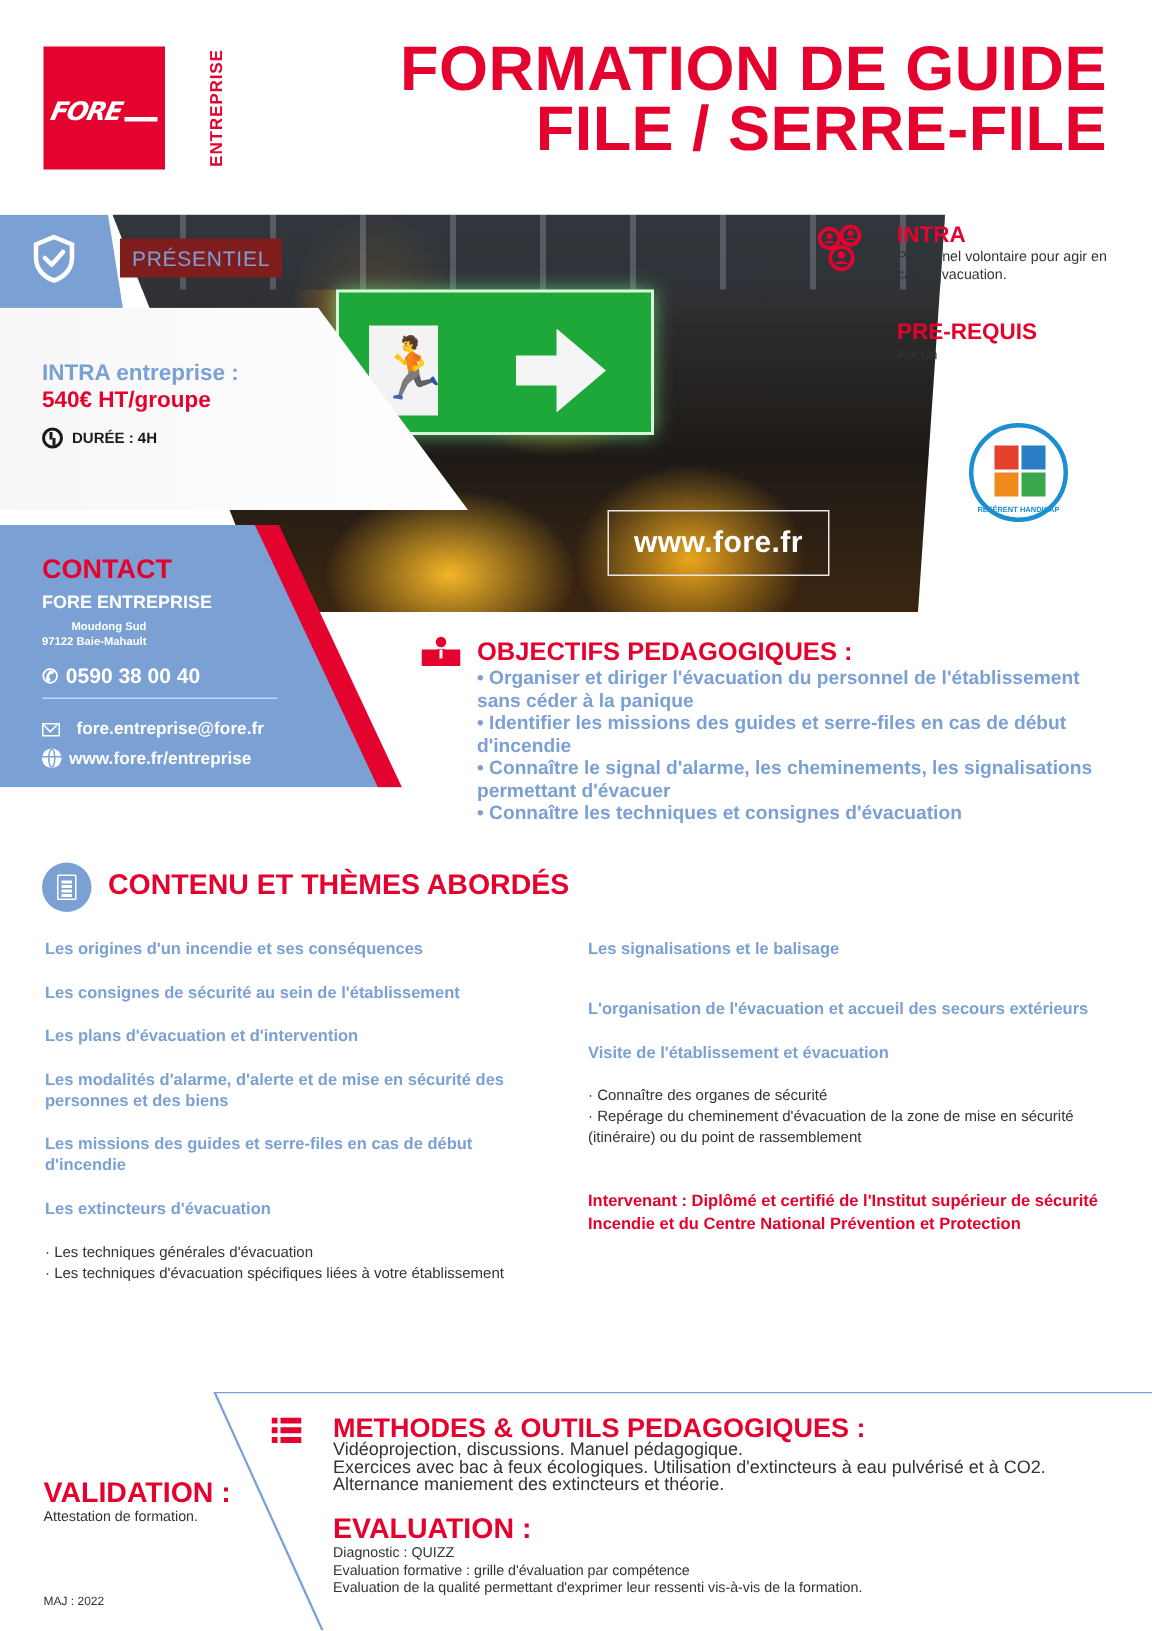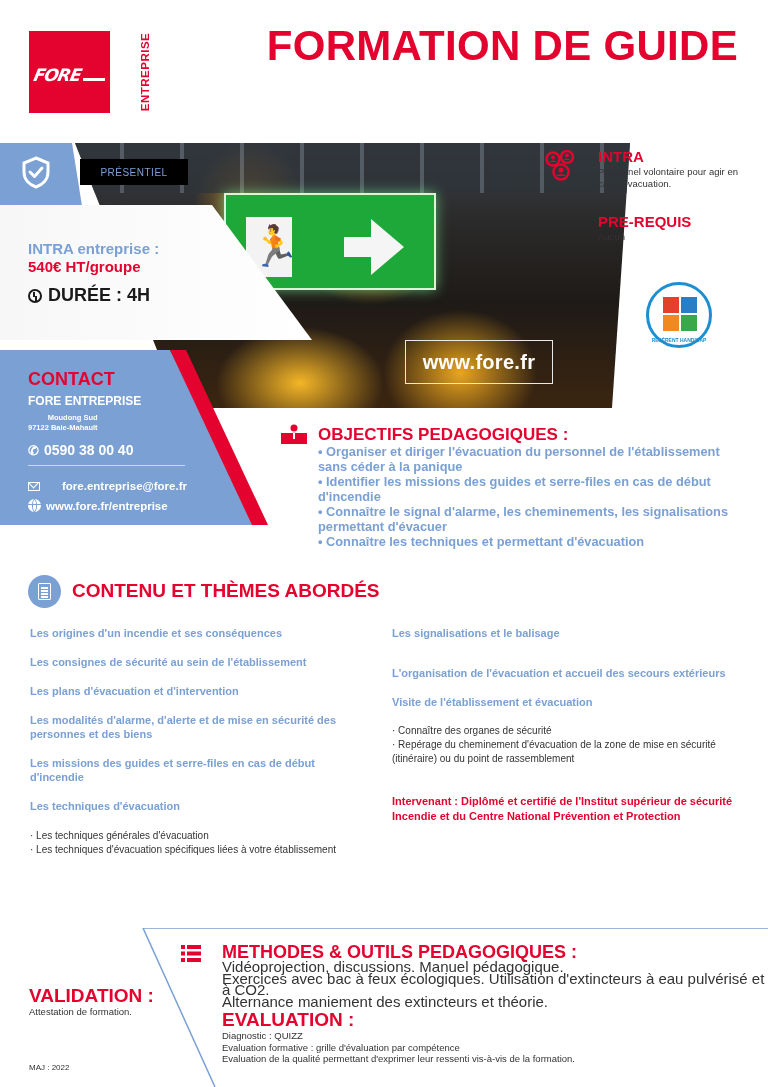--- a/index.html
+++ b/index.html
@@ -26,41 +26,41 @@
     .exit-sign { position: absolute; left: 224px; top: 50px; width: 212px; height: 97px; background: #1fa83a; border: 2px solid #d8f5d8; box-shadow: 0 0 12px rgba(120,255,150,0.6); }
     .exit-man { position: absolute; left: 20px; top: 22px; width: 46px; height: 60px; background: #f3f3f3; }
     .exit-man-glyph { position: absolute; left: 4px; top: 6px; font-size: 40px; line-height: 46px; color: #1fa83a; font-weight: bold; }
     .exit-arrow-shape { position: absolute; left: 118px; top: 24px; width: 60px; height: 56px; background: #f5f5f5;
       clip-path: polygon(0 32%, 45% 32%, 45% 0, 100% 50%, 45% 100%, 45% 68%, 0 68%); }
     .url-box { position: absolute; left: 405px; top: 340px; width: 148px; height: 44px; border: 1.5px solid #e8e8e8; color: #fff; font-family: "Liberation Sans", sans-serif; font-weight: bold; font-size: 20px; display: flex; align-items: center; justify-content: center; letter-spacing: 0.3px; }
 
     
     .blue-top { position: absolute; left: 0; top: 143px; width: 82px; height: 63px; background: #7aa0d4; clip-path: polygon(0 0, 72px 0, 82px 63px, 0 63px); }
     .shield-icon { position: absolute; left: 22px; top: 156px; width: 28px; height: 33px; }
-    .presentiel { position: absolute; left: 80px; top: 159px; width: 108px; height: 26px; background: #000000; color: #7aa0d4; font-family: "Liberation Sans", sans-serif; font-size: 10px; display: flex; align-items: center; justify-content: center; letter-spacing: 0.5px; }
+    .presentiel { position: absolute; left: 80px; top: 159px; width: 108px; height: 26px; background: #7f1d1d; color: #7aa0d4; font-family: "Liberation Sans", sans-serif; font-size: 14px; display: flex; align-items: center; justify-content: center; letter-spacing: 0.5px; }
 
     .white-panel { position: absolute; left: 0; top: 205px; width: 312px; height: 135px; background: linear-gradient(90deg, #f7f7f7, #ffffff);
       clip-path: polygon(0 0, 212px 0, 312px 135px, 0 135px); }
     .price-label { position: absolute; left: 28px; top: 240px; font-family: "Liberation Sans", sans-serif; font-weight: bold; font-size: 15px; color: #7aa0d4; }
     .price-value { position: absolute; left: 28px; top: 258px; font-family: "Liberation Sans", sans-serif; font-weight: bold; font-size: 15px; color: #e4032e; }
-    .duration { position: absolute; left: 28px; top: 285px; display: flex; align-items: center; gap: 6px; font-family: "Liberation Sans", sans-serif; font-weight: bold; font-size: 18px; color: #1a1a1a; }
+    .duration { position: absolute; left: 28px; top: 285px; display: flex; align-items: center; gap: 6px; font-family: "Liberation Sans", sans-serif; font-weight: bold; font-size: 10px; color: #1a1a1a; }
     .clock-icon { width: 14px; height: 14px; border: 2.5px solid #1a1a1a; border-radius: 50%; position: relative; }
     .clock-icon::after { content: ""; position: absolute; left: 3px; top: 1px; width: 2px; height: 5px; background: #1a1a1a; box-shadow: 2px 4px 0 -0px #1a1a1a; }
 
     
     .contact-panel { position: absolute; left: 0; top: 350px; width: 262px; height: 175px; background: #7aa0d4;
       clip-path: polygon(0 0, 170px 0, 262px 175px, 0 175px); }
     .red-stripe { position: absolute; left: 0; top: 350px; width: 768px; height: 175px;
       clip-path: polygon(170px 0, 186px 0, 268px 175px, 252px 175px); background: #e4032e; }
     .contact-title { position: absolute; left: 28px; top: 369px; font-family: "Liberation Sans", sans-serif; font-weight: bold; font-size: 18px; color: #e4032e; }
     .contact-company { position: absolute; left: 28px; top: 394px; font-family: "Liberation Sans", sans-serif; font-weight: bold; font-size: 12px; color: #fff; }
     .contact-addr { position: absolute; left: 28px; top: 413px; font-family: "Liberation Sans", sans-serif; font-size: 7.5px; color: #fff; line-height: 10px; font-weight: bold; text-align: right; }
     .contact-phone { position: absolute; left: 28px; top: 442px; font-family: "Liberation Sans", sans-serif; font-size: 14px; color: #fff; font-weight: bold; display: flex; align-items: center; gap: 5px; }
     .contact-divider { position: absolute; left: 28px; top: 465px; width: 157px; height: 1px; background: #c7d7ee; }
-    .contact-email { position: absolute; left: 28px; top: 480px; font-family: "Liberation Sans", sans-serif; font-size: 11.5px; color: #fff; font-weight: bold; display: flex; align-items: center; gap: 22px; }
+    .contact-email { position: absolute; left: 28px; top: 480px; font-family: "Liberation Sans", sans-serif; font-size: 11.5px; color: #fff; font-weight: bold; display: flex; align-items: center; gap: 11px; }
     .contact-web { position: absolute; left: 28px; top: 499px; font-family: "Liberation Sans", sans-serif; font-size: 11.5px; color: #fff; font-weight: bold; display: flex; align-items: center; gap: 5px; }
     .mail-icon { width: 12px; height: 9px; border: 1.5px solid #fff; position: relative; }
     .mail-icon::after { content: ""; position: absolute; left: 1px; top: -3px; width: 6px; height: 6px; border-right: 1.5px solid #fff; border-bottom: 1.5px solid #fff; transform: rotate(45deg); }
     .globe-icon { width: 13px; height: 13px; border-radius: 50%; background: #fff; position: relative; }
     .globe-icon::before { content: ""; position: absolute; left: 4px; top: 0; width: 3px; height: 11px; border: 1px solid #7aa0d4; border-radius: 50%; }
     .globe-icon::after { content: ""; position: absolute; left: 0; top: 5px; width: 13px; height: 1px; background: #7aa0d4; }
     .phone-glyph { font-size: 13px; }
 
     
     .public-icon { position: absolute; left: 545px; top: 150px; width: 32px; height: 32px; }
@@ -91,35 +91,36 @@
     .sub { font-size: 10px; color: #333; line-height: 14px; }
     .intervenant { font-weight: bold; font-size: 11px; color: #e4032e; line-height: 15px; }
 
     
     .bottom-frame { position: absolute; left: 0; top: 928px; width: 768px; height: 159px; }
     .validation-title { position: absolute; left: 29px; top: 985px; font-family: "Liberation Sans", sans-serif; font-weight: bold; font-size: 19px; color: #e4032e; }
     .validation-text { position: absolute; left: 29px; top: 1006px; font-family: "Liberation Sans", sans-serif; font-size: 9.5px; color: #333; }
     .maj { position: absolute; left: 29px; top: 1063px; font-family: "Liberation Sans", sans-serif; font-size: 8px; color: #333; }
     .methods-icon { position: absolute; left: 181px; top: 945px; width: 20px; height: 17px; }
     .methods-title { position: absolute; left: 222px; top: 942px; font-family: "Liberation Sans", sans-serif; font-weight: bold; font-size: 18px; color: #e4032e; }
-    .methods-text { position: absolute; left: 222px; top: 961px; font-family: "Liberation Sans", sans-serif; font-size: 15px; color: #333; line-height: 11.5px; }
+    .methods-text { position: absolute; left: 222px; top: 961px; font-family: "Liberation Sans", sans-serif; font-size: 12px; color: #333; line-height: 11.5px; }
     .eval-title { position: absolute; left: 222px; top: 1009px; font-family: "Liberation Sans", sans-serif; font-weight: bold; font-size: 19px; color: #e4032e; }
     .eval-text { position: absolute; left: 222px; top: 1030px; font-family: "Liberation Sans", sans-serif; font-size: 9.5px; color: #333; line-height: 11.5px; }
   </style>
 </head>
 <body>
 
 <div class="logo-box">
   <span class="logo-text">FORE</span>
   <span class="logo-underline"></span>
 </div>
 <div class="logo-vertical">ENTREPRISE</div>
 
 <div class="title">
   <div>FORMATION DE GUIDE</div>
+  <div>FILE / SERRE-FILE</div>
 </div>
 
 <div class="photo-wrap">
   <div class="ceiling-grid"></div>
   <div class="exit-sign">
     <div class="exit-man">
       <span class="exit-man-glyph">🏃</span>
     </div>
     <div class="exit-arrow-shape"></div>
   </div>
@@ -193,35 +194,35 @@
   <rect x="0" y="9" width="26" height="11" fill="#e4032e"></rect>
   <circle cx="13" cy="4" r="3.5" fill="#e4032e"></circle>
   <path d="M7 12 Q13 5 19 12 Z" fill="#e4032e"></path>
   <rect x="12" y="9" width="2" height="6" fill="#fff"></rect>
 </svg>
 <div class="obj-title">OBJECTIFS PEDAGOGIQUES :</div>
 <ul class="obj-list">
   <li>• Organiser et diriger l'évacuation du personnel de l'établissement sans céder à la panique</li>
   <li>• Identifier les missions des guides et serre-files en cas de début d'incendie</li>
   <li>• Connaître le signal d'alarme, les cheminements, les signalisations permettant d'évacuer</li>
-  <li>• Connaître les techniques et permettant d'évacuation</li>
+  <li>• Connaître les techniques et consignes d'évacuation</li>
 </ul>
 
 <div class="contenu-icon">
   <div class="contenu-icon-inner"></div>
 </div>
 <div class="contenu-title">CONTENU ET THÈMES ABORDÉS</div>
 
 <div class="col col-left">
   <div class="topic" style="margin-bottom:15px">Les origines d'un incendie et ses conséquences</div>
   <div class="topic" style="margin-bottom:15px">Les consignes de sécurité au sein de l'établissement</div>
   <div class="topic" style="margin-bottom:15px">Les plans d'évacuation et d'intervention</div>
   <div class="topic" style="margin-bottom:15px">Les modalités d'alarme, d'alerte et de mise en sécurité des personnes et des biens</div>
   <div class="topic" style="margin-bottom:15px">Les missions des guides et serre-files en cas de début d'incendie</div>
-  <div class="topic" style="margin-bottom:16px">Les techniques d'évacuation</div>
+  <div class="topic" style="margin-bottom:16px">Les extincteurs d'évacuation</div>
   <div class="sub">· Les techniques générales d'évacuation</div>
   <div class="sub">· Les techniques d'évacuation spécifiques liées à votre établissement</div>
 </div>
 
 <div class="col col-right">
   <div class="topic" style="margin-bottom:26px">Les signalisations et le balisage</div>
   <div class="topic" style="margin-bottom:15px">L'organisation de l'évacuation et accueil des secours extérieurs</div>
   <div class="topic" style="margin-bottom:15px">Visite de l'établissement et évacuation</div>
   <div class="sub">· Connaître des organes de sécurité</div>
   <div class="sub" style="margin-bottom:28px">· Repérage du cheminement d'évacuation de la zone de mise en sécurité (itinéraire) ou du point de rassemblement</div>

